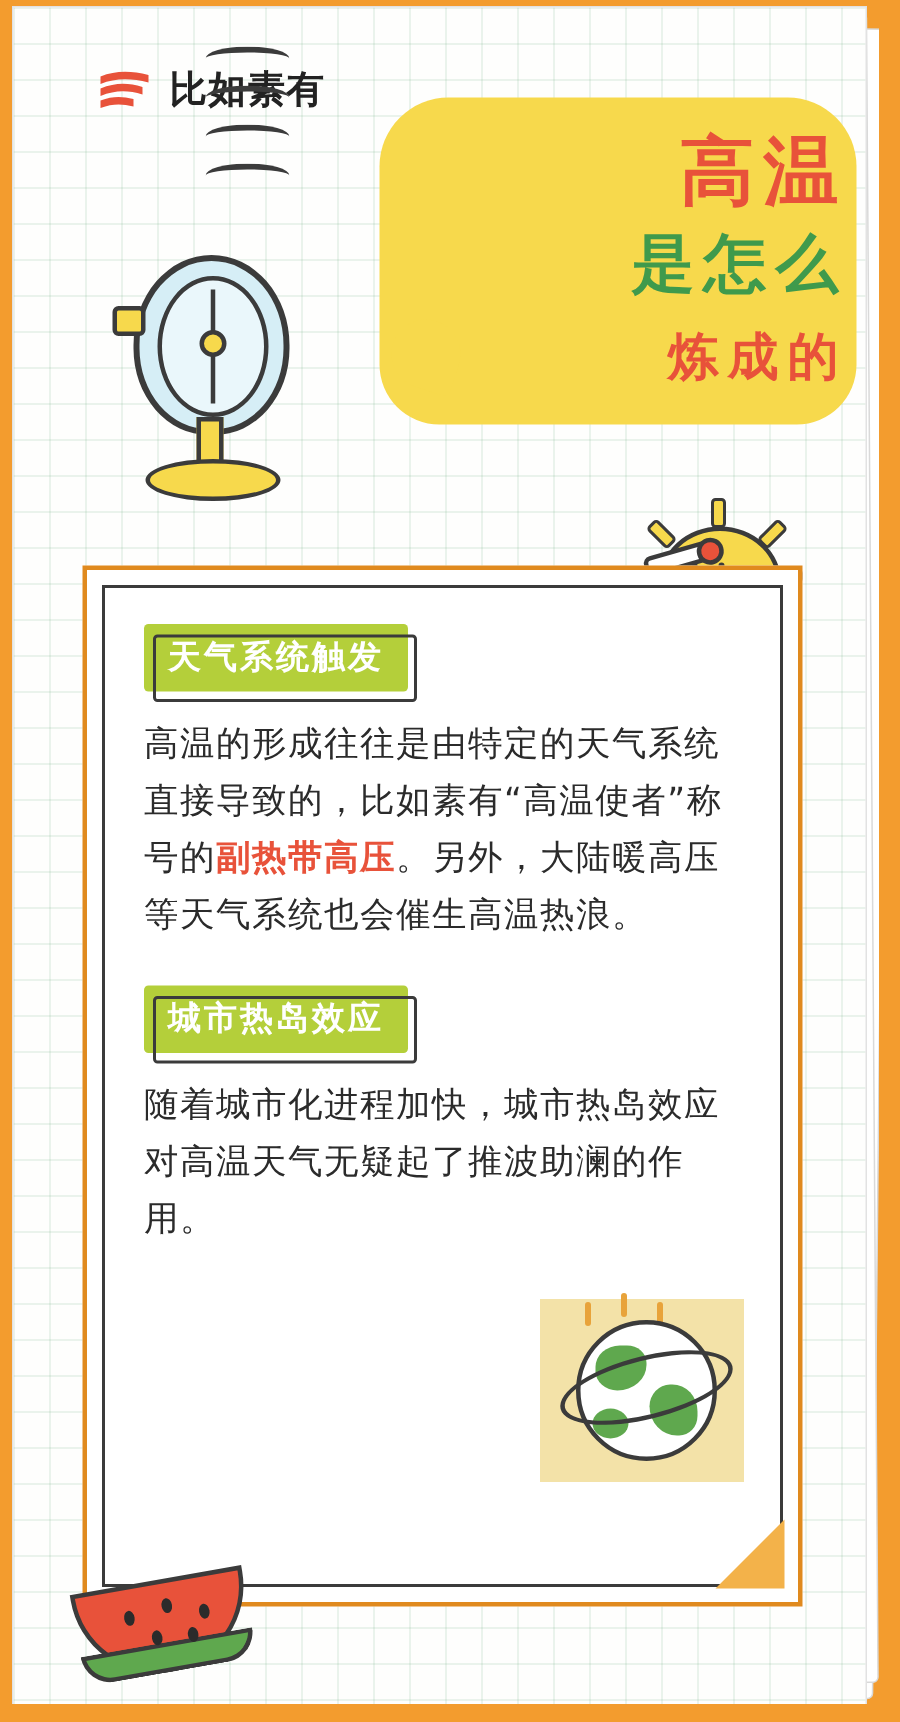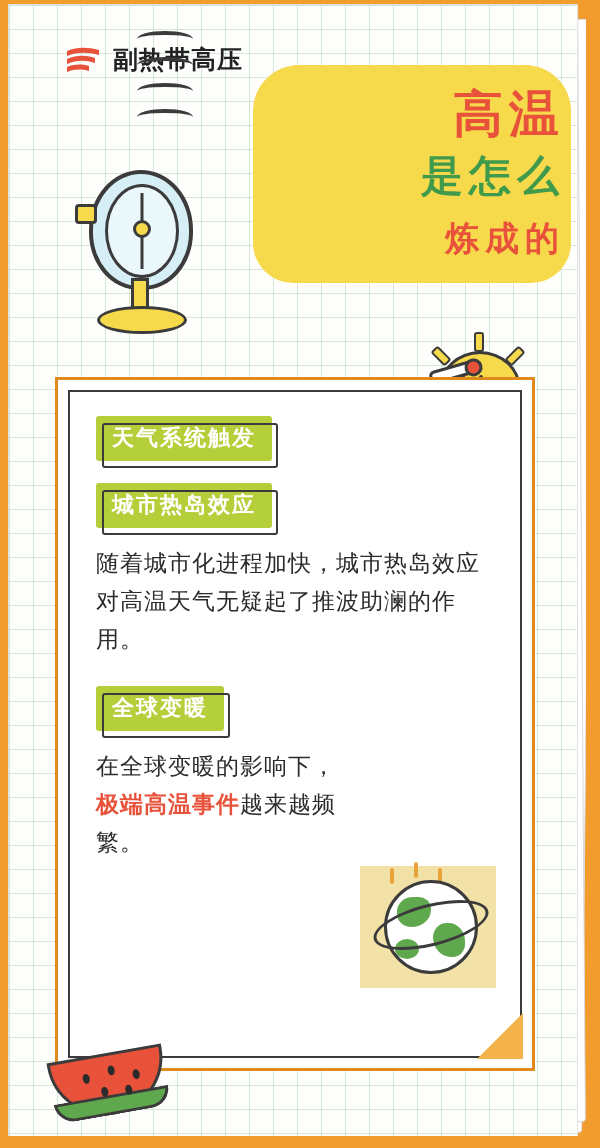--- a/index.html
+++ b/index.html
@@ -426,21 +426,21 @@
   <div class="sheet">
 
     <div class="header">
       <span class="logo-mark">
         <svg width="38" height="30" viewBox="0 0 38 30" xmlns="http://www.w3.org/2000/svg">
           <path d="M2 6 C12 2, 22 2, 34 5 L34 10 C22 7, 12 7, 2 11 Z" fill="#e8523a"></path>
           <path d="M2 14 C12 10, 20 10, 30 13 L30 18 C20 15, 12 15, 2 19 Z" fill="#e8523a"></path>
           <path d="M2 22 C10 19, 16 19, 24 21 L24 26 C16 24, 10 24, 2 27 Z" fill="#e8523a"></path>
         </svg>
       </span>
-      <span class="logo-brand">副热带高压</span>
+      <span class="logo-brand">比如素有</span>
     </div>
 
     <div class="title-bubble"></div>
     <div class="title-lines">
       <div class="t-line t1">高温</div>
       <div class="t-line t2">是怎么</div>
       <div class="t-line t3">炼成的</div>
     </div>
 
     <div class="fan">
@@ -477,35 +477,32 @@
       <div class="sun-drop" style="left:8px;  top:58px;"></div>
       <div class="sun-drop" style="left:16px; top:78px;"></div>
       <div class="sun-drop" style="left:102px;top:58px;"></div>
     </div>
 
     <div class="card">
       <div class="card-inner">
 
         <div class="block">
           <div class="tag">天气系统触发</div>
+          <p class="para">
+            <span>高温的形成往往是由特定的天气系统直接导致的，比如素有“高温使者”称号的</span><span class="hl">副热带高压</span><span>。另外，大陆暖高压等天气系统也会催生高温热浪。</span>
+          </p>
         </div>
 
         <div class="block">
           <div class="tag">城市热岛效应</div>
           <p class="para">
             <span>随着城市化进程加快，城市热岛效应对高温天气无疑起了推波助澜的作用。</span>
           </p>
         </div>
 
-        <div class="block">
-          <div class="tag">全球变暖</div>
-          <p class="para" style="width:250px;">
-            <span>在全球变暖的影响下，</span><span class="hl">极端高温事件</span><span>越来越频繁。</span>
-          </p>
-        </div>
 
         <div class="globe">
           <div class="heat-line" style="left:30px; top:2px;"></div>
           <div class="heat-line" style="left:54px; top:-4px;"></div>
           <div class="heat-line" style="left:78px; top:2px;"></div>
           <div class="globe-ball">
             <div class="globe-land-1"></div>
             <div class="globe-land-2"></div>
             <div class="globe-land-3"></div>
           </div>

